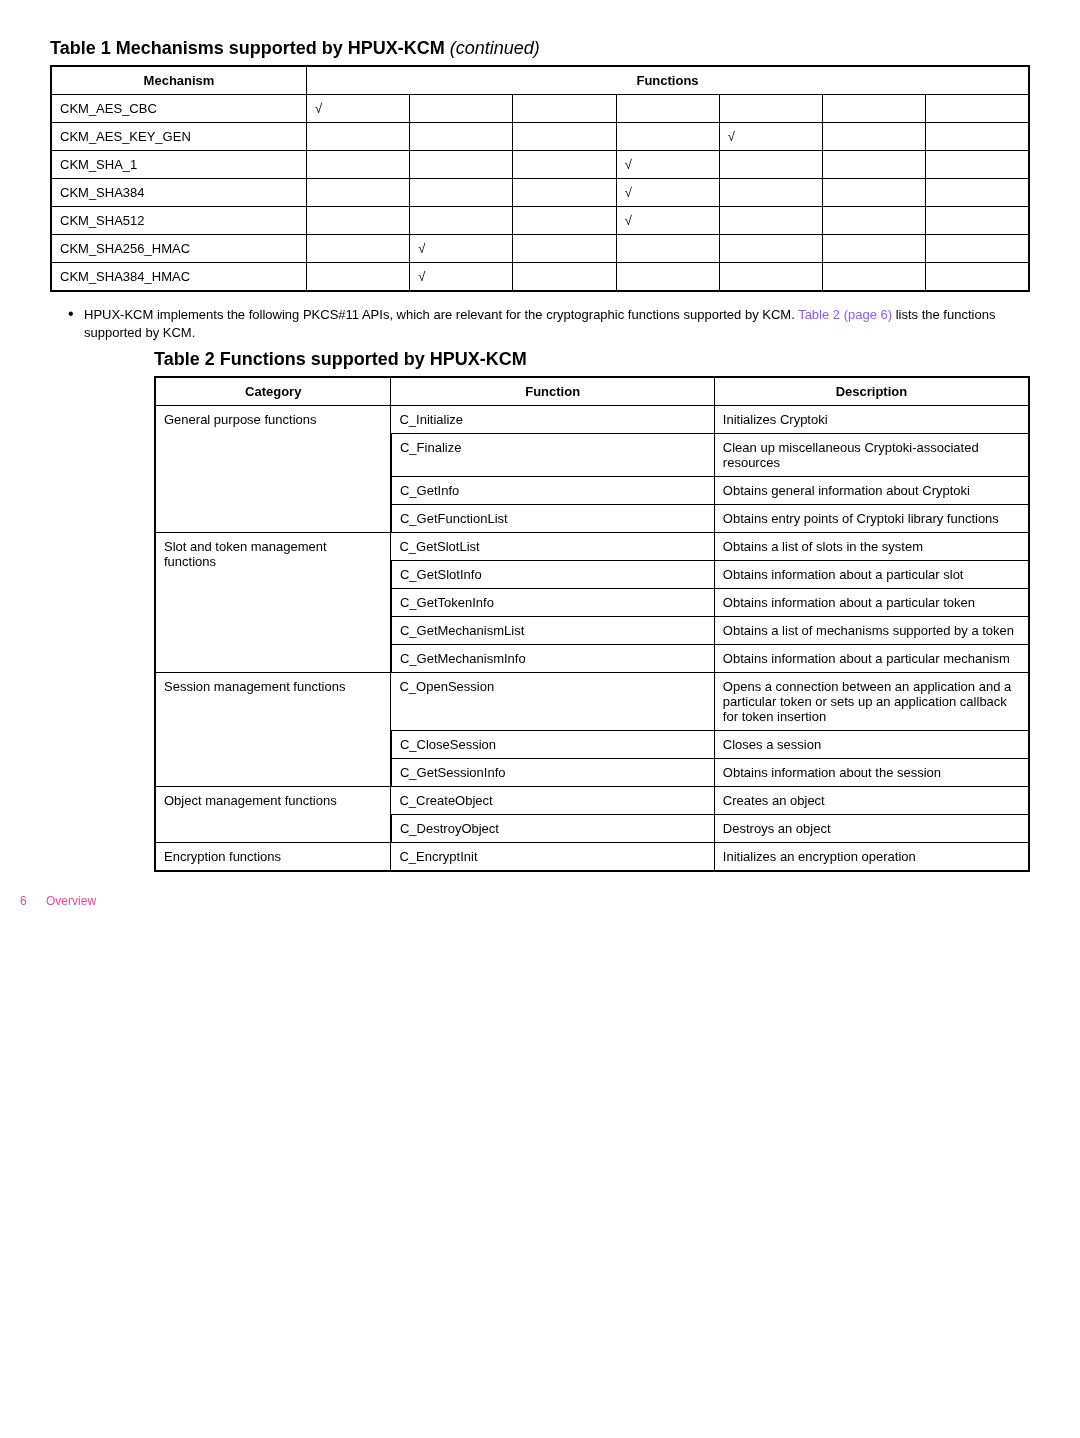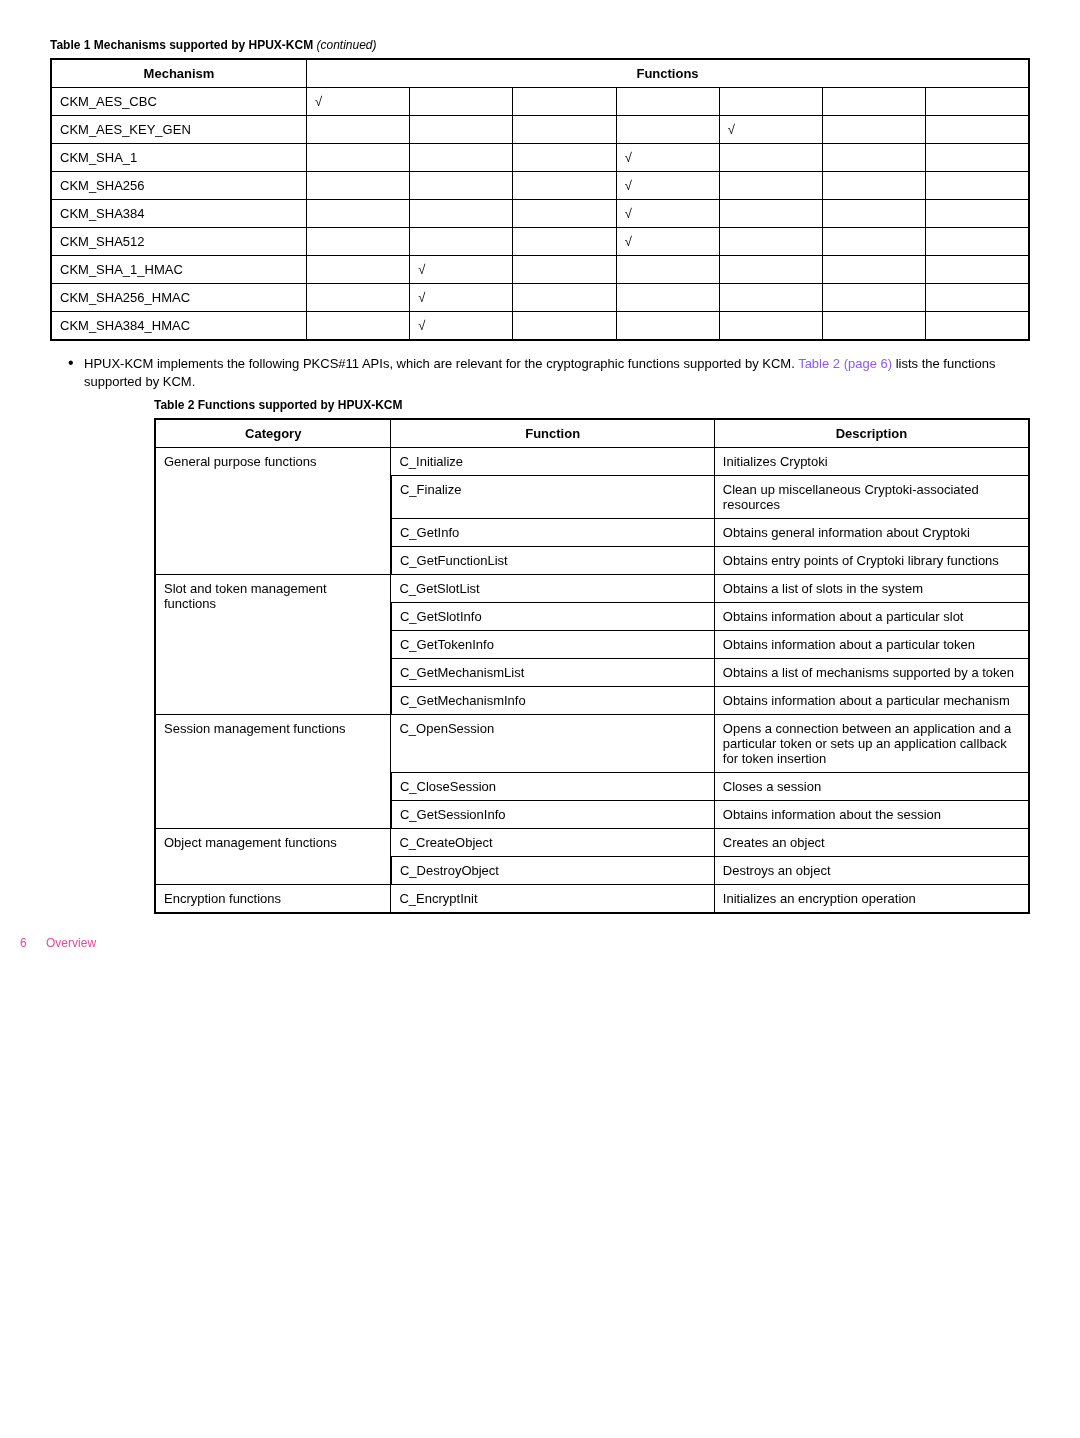--- a/index.html
+++ b/index.html
@@ -7,21 +7,21 @@
     font-family: Arial, Helvetica, sans-serif;
     font-size: 13px;
     color: #000;
     margin: 0;
     padding: 30px 50px 20px 50px;
     background: #fff;
     width: 1080px;
   }
   .table-caption {
     font-weight: bold;
-    font-size: 12px;
+    font-size: 18px;
     margin-bottom: 6px;
     margin-top: 8px;
   }
   .table-caption .continued {
     font-style: italic;
     font-weight: normal;
   }
   table {
     border-collapse: collapse;
     width: 100%;
@@ -130,55 +130,35 @@
         <td>CKM_SHA_1</td>
         <td class="check"></td>
         <td class="check"></td>
         <td class="check"></td>
         <td class="check">√</td>
         <td class="check"></td>
         <td class="check"></td>
         <td class="check"></td>
       </tr>
       <tr>
-        <td>CKM_SHA256</td>
-        <td class="check"></td>
-        <td class="check"></td>
-        <td class="check"></td>
-        <td class="check">√</td>
-        <td class="check"></td>
-        <td class="check"></td>
-        <td class="check"></td>
-      </tr>
-      <tr>
         <td>CKM_SHA384</td>
         <td class="check"></td>
         <td class="check"></td>
         <td class="check"></td>
         <td class="check">√</td>
         <td class="check"></td>
         <td class="check"></td>
         <td class="check"></td>
       </tr>
       <tr>
         <td>CKM_SHA512</td>
         <td class="check"></td>
         <td class="check"></td>
         <td class="check"></td>
         <td class="check">√</td>
-        <td class="check"></td>
-        <td class="check"></td>
-        <td class="check"></td>
-      </tr>
-      <tr>
-        <td>CKM_SHA_1_HMAC</td>
-        <td class="check"></td>
-        <td class="check">√</td>
-        <td class="check"></td>
-        <td class="check"></td>
         <td class="check"></td>
         <td class="check"></td>
         <td class="check"></td>
       </tr>
       <tr>
         <td>CKM_SHA256_HMAC</td>
         <td class="check"></td>
         <td class="check">√</td>
         <td class="check"></td>
         <td class="check"></td>

